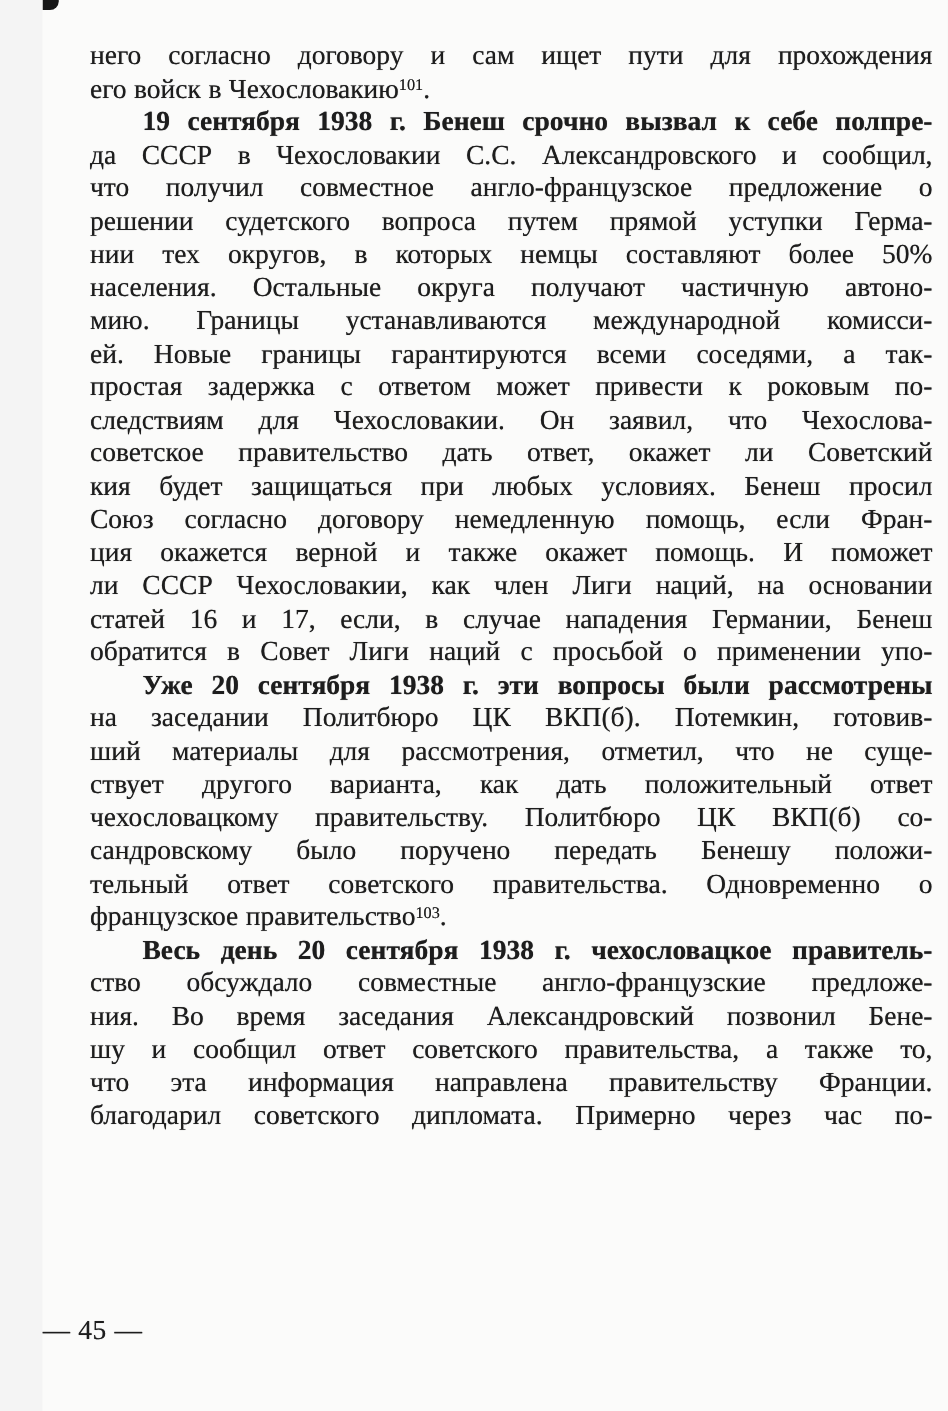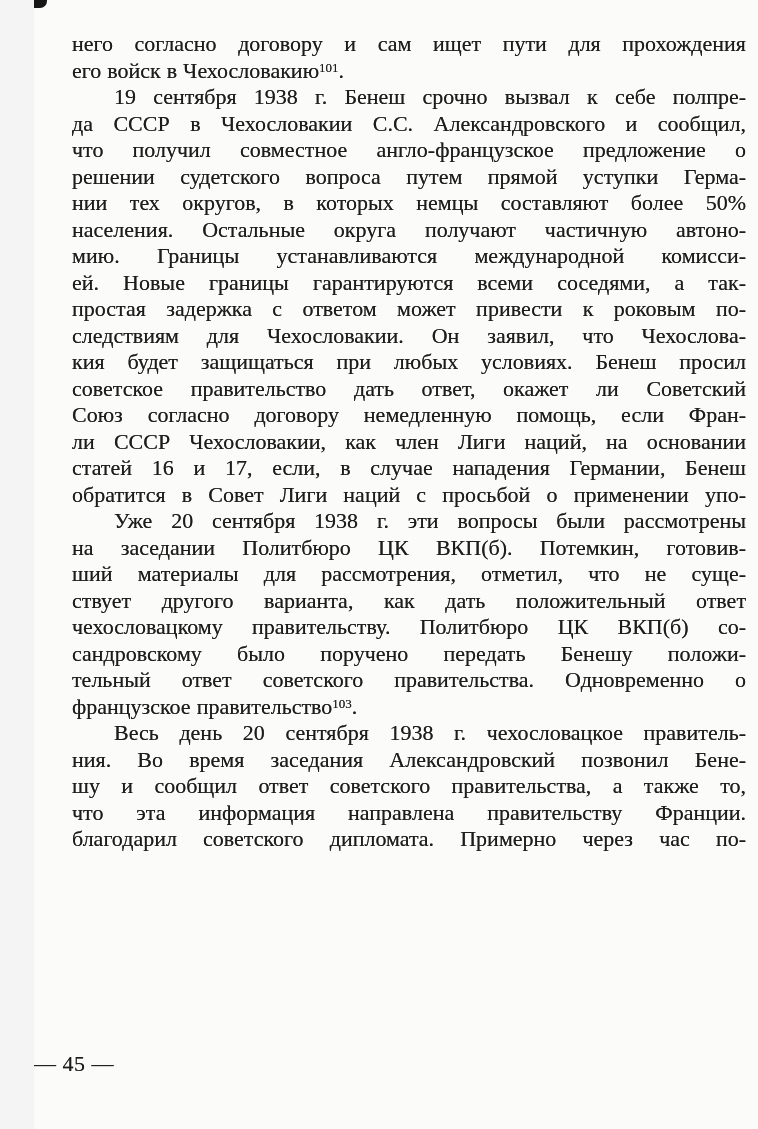--- a/index.html
+++ b/index.html
@@ -54,20 +54,21 @@
   }
   .line.justified {
     white-space: normal;
   }
   .line.plain {
     text-align: right;
     text-align-last: left;
   }
   .line.indent {
     text-indent: 42px;
+    font-weight: bold;
   }
   sup {
     font-size: 13px;
     line-height: 0;
     vertical-align: baseline;
     position: relative;
     top: -0.45em;
     letter-spacing: 0;
     text-shadow: 0 0 0.4px rgba(25,25,25,0.7);
   }
@@ -97,39 +98,41 @@
         <div class="line justified indent">19 сентября 1938 г. Бенеш срочно вызвал к себе полпре-</div>
         <div class="line justified">да СССР в Чехословакии С.С. Александровского и сообщил,</div>
         <div class="line justified">что получил совместное англо-французское предложение о</div>
         <div class="line justified">решении судетского вопроса путем прямой уступки Герма-</div>
         <div class="line justified">нии тех округов, в которых немцы составляют более 50%</div>
         <div class="line justified">населения. Остальные округа получают частичную автоно-</div>
         <div class="line justified">мию. Границы устанавливаются международной комисси-</div>
         <div class="line justified">ей. Новые границы гарантируются всеми соседями, а так-</div>
         <div class="line justified">простая задержка с ответом может привести к роковым по-</div>
         <div class="line justified">следствиям для Чехословакии. Он заявил, что Чехослова-</div>
+        <div class="line justified">советское правительство дать ответ, окажет ли Советский</div>
         <div class="line justified">кия будет защищаться при любых условиях. Бенеш просил</div>
-        <div class="line justified">советское правительство дать ответ, окажет ли Советский</div>
         <div class="line justified">Союз согласно договору немедленную помощь, если Фран-</div>
+        <div class="line justified">ция окажется верной и также окажет помощь. И поможет</div>
         <div class="line justified">ли СССР Чехословакии, как член Лиги наций, на основании</div>
         <div class="line justified">статей 16 и 17, если, в случае нападения Германии, Бенеш</div>
         <div class="line justified">обратится в Совет Лиги наций с просьбой о применении упо-</div>
       </div>
       <div class="paragraph">
         <div class="line justified indent">Уже 20 сентября 1938 г. эти вопросы были рассмотрены</div>
         <div class="line justified">на заседании Политбюро ЦК ВКП(б). Потемкин, готовив-</div>
         <div class="line justified">ший материалы для рассмотрения, отметил, что не суще-</div>
         <div class="line justified">ствует другого варианта, как дать положительный ответ</div>
         <div class="line justified">чехословацкому правительству. Политбюро ЦК ВКП(б) со-</div>
         <div class="line justified">сандровскому было поручено передать Бенешу положи-</div>
         <div class="line justified">тельный ответ советского правительства. Одновременно о</div>
         <div class="line plain">французское правительство<sup>103</sup>.</div>
       </div>
       <div class="paragraph">
         <div class="line justified indent">Весь день 20 сентября 1938 г. чехословацкое правитель-</div>
+        <div class="line justified">ство обсуждало совместные англо-французские предложе-</div>
         <div class="line justified">ния. Во время заседания Александровский позвонил Бене-</div>
         <div class="line justified">шу и сообщил ответ советского правительства, а также то,</div>
         <div class="line justified">что эта информация направлена правительству Франции.</div>
         <div class="line justified">благодарил советского дипломата. Примерно через час по-</div>
       </div>
     </main>
   <div class="page-num">— 45 —</div>
 </div>
 
 </body></html>

